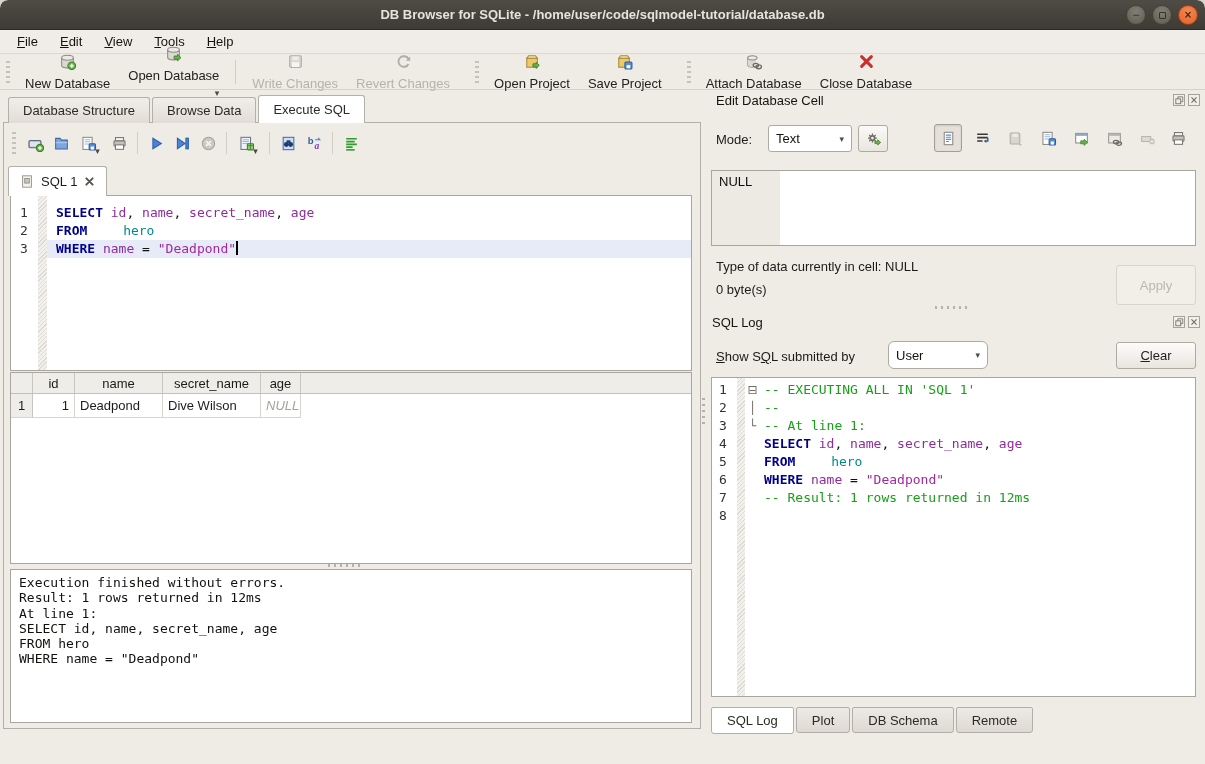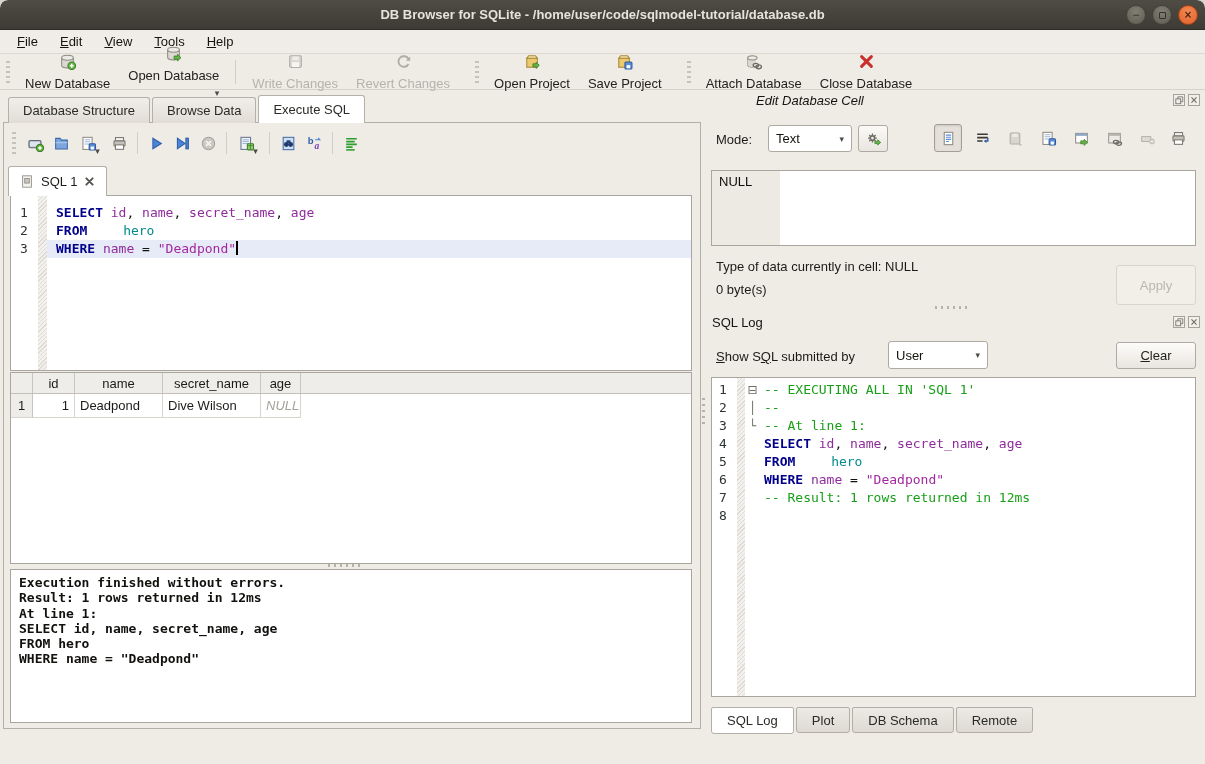--- a/index.html
+++ b/index.html
@@ -88,21 +88,21 @@
   .w-corner{width:22px;} .w-id{width:42px;} .w-name{width:88px;} .w-secret{width:98px;} .w-age{width:40px;}
 
   
   .h-dots { position:absolute; width:34px; height:3px;
     background:repeating-linear-gradient(90deg,#b5b2ab 0 2px, transparent 2px 6px); }
   .v-dots { position:absolute; width:3px; height:30px;
     background:repeating-linear-gradient(#b5b2ab 0 2px, transparent 2px 6px); }
 
   
   #message-box { position:absolute; left:6px; top:446px; width:682px; height:154px; background:#fff;
-    border:1px solid #a9a69f; padding:5px 8px;font-weight:bold; }
+    border:1px solid #a9a69f; padding:5px 8px; }
   #message-box pre { font-family:"DejaVu Sans Mono","Liberation Mono",monospace; font-size:13px; line-height:15.3px; color:#12110e; }
 
   
   .dock-title { position:absolute; color:#15140f; }
   .dock-btns { position:absolute; display:flex; gap:3px; }
   .dkb { width:12px; height:12px; border:1px solid #a5a29b; background:#f2efe9; display:flex; align-items:center; justify-content:center; }
 
   .combo { position:absolute; background:#fff; border:1px solid #aeaaa3; border-radius:3px;
     display:flex; align-items:center; padding:0 7px; color:#15140f; }
   .combo .arrow { margin-left:auto; font-size:9px; color:#4c4a45; }
@@ -381,21 +381,21 @@
 Result: 1 rows returned in 12ms
 At line 1:
 SELECT id, name, secret_name, age
 FROM hero
 WHERE name = "Deadpond"</pre>
     </div>
   </div>
 
   <div class="v-dots" style="left:702px; top:398px;"></div>
 
-  <div class="dock-title accel-none" style="left:756px; top:93px;font-style:italic;">Edit Database Cell</div>
+  <div class="dock-title accel-none" style="left:716px; top:93px;">Edit Database Cell</div>
   <div class="dock-btns" style="left:1173px; top:94px;">
     <span class="dkb">
         <svg width="9" height="9" viewBox="0 0 11 11">
           <rect x="1" y="3.5" width="6" height="6" fill="#efece6" stroke="#6e6b64"></rect>
           <path d="M3.5 3.5V1h6v6H7" fill="none" stroke="#6e6b64"></path>
         </svg>
       </span>
     <span class="dkb">
         <svg width="8" height="8" viewBox="0 0 11 11">
           <path d="M2 2l7 7M9 2L2 9" stroke="#6e6b64" stroke-width="1.5"></path>
@@ -493,21 +493,21 @@
         </svg>
       </span>
     <span class="dkb">
         <svg width="8" height="8" viewBox="0 0 11 11">
           <path d="M2 2l7 7M9 2L2 9" stroke="#6e6b64" stroke-width="1.5"></path>
         </svg>
       </span>
   </div>
 
   <div class="accel" style="position:absolute; left:716px; top:349px;">Show S<u>Q</u>L submitted by</div>
-  <div class="combo" style="left:888px; top:341px; width:100px; height:28px;">
+  <div class="combo" style="left:888px; top:341px; width:100px; height:28px;border-radius:6px;">
     <span>User</span>
     <span class="arrow">▾</span>
   </div>
   <div class="btn accel" style="left:1116px; top:342px; width:80px; height:27px;"><u>C</u>lear</div>
 
   <div id="sql-log" class="codebox">
       <div class="code-line"><span class="ln">1</span><span class="fold">⊟</span><span class="lt"><span class="tok-cm">-- EXECUTING ALL IN 'SQL 1'</span></span></div>
       <div class="code-line"><span class="ln">2</span><span class="fold">│</span><span class="lt"><span class="tok-cm">--</span></span></div>
       <div class="code-line"><span class="ln">3</span><span class="fold">└</span><span class="lt"><span class="tok-cm">-- At line 1:</span></span></div>
       <div class="code-line"><span class="ln">4</span><span class="fold"></span><span class="lt"><span class="tok-kw">SELECT</span><span class="tok-pl"> </span><span class="tok-id">id</span><span class="tok-pl">, </span><span class="tok-id">name</span><span class="tok-pl">, </span><span class="tok-id">secret_name</span><span class="tok-pl">, </span><span class="tok-id">age</span></span></div>

